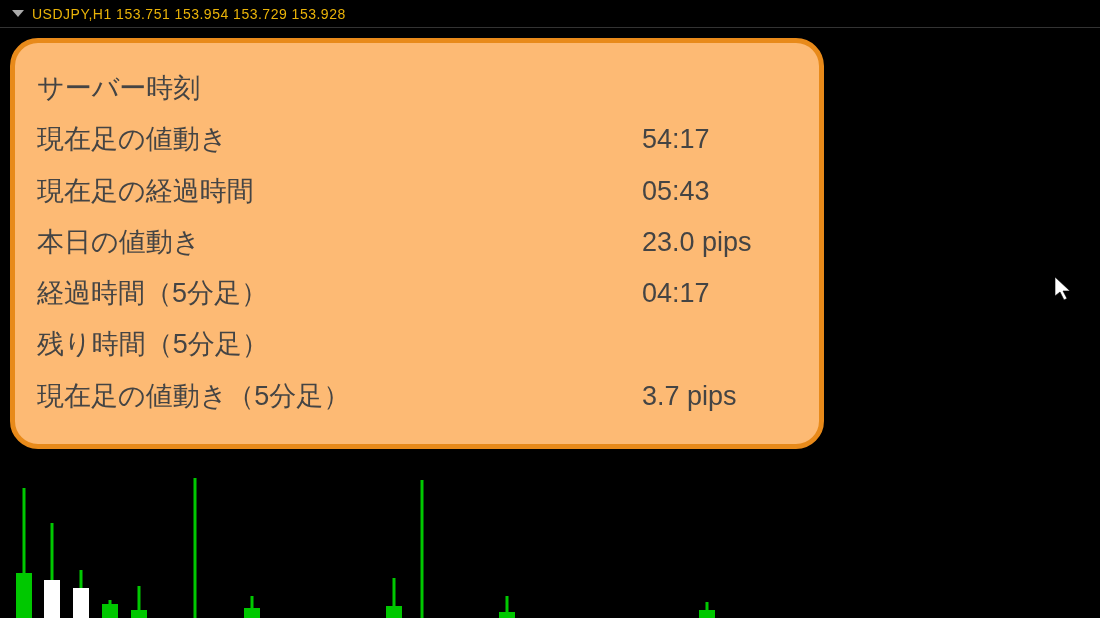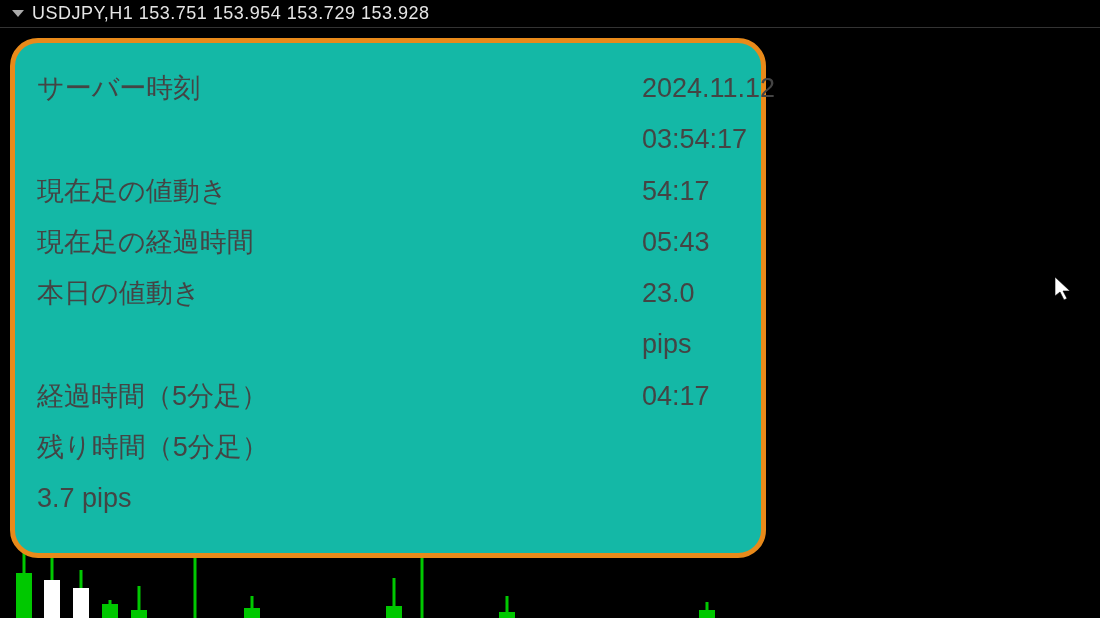--- a/index.html
+++ b/index.html
@@ -19,38 +19,38 @@
       gap: 8px;
       border-bottom: 1px solid #333;
     }
     .dropdown-triangle {
       width: 0; height: 0;
       border-left: 6px solid transparent;
       border-right: 6px solid transparent;
       border-top: 7px solid #aaa;
     }
     .chart-title {
-      color: #e5e5e5;
-      font-size: 18px;
+      color: #eab308;
+      font-size: 14px;
       letter-spacing: 0.5px;
     }
     .chart-area {
       position: absolute;
       left: 0; right: 0; top: 28px; bottom: 0;
       background: #000;
     }
     .info-panel {
       position: absolute;
       top: 38px;
       left: 10px;
-      width: 756px;
-      background: #14b8a6;
+      width: 814px;
+      background: #fdba74;
       border: 5px solid #e88a1a;
       border-radius: 28px;
-      padding: 20px 26px 28px 22px;
+      padding: 20px 26px 22px 22px;
       color: #333;
       z-index: 5;
     }
     .info-row {
       display: flex;
       font-size: 27px;
       line-height: 1.9;
       color: #444;
     }
     .info-label { flex: 0 0 605px; }
@@ -145,21 +145,20 @@
     <div class="candle" style="left:698px;">
       <div class="wick" style="height:16px;"></div>
       <div class="body green" style="height:8px;"></div>
     </div>
   </div>
 </div>
 
 <div class="info-panel">
   <div class="info-row">
     <span class="info-label">サーバー時刻</span>
-    <span class="info-value">2024.11.12 03:54:17</span>
   </div>
   <div class="info-row">
     <span class="info-label">現在足の値動き</span>
     <span class="info-value">54:17</span>
   </div>
   <div class="info-row">
     <span class="info-label">現在足の経過時間</span>
     <span class="info-value">05:43</span>
   </div>
   <div class="info-row">
@@ -167,20 +166,21 @@
     <span class="info-value">23.0 pips</span>
   </div>
   <div class="info-row">
     <span class="info-label">経過時間（5分足）</span>
     <span class="info-value">04:17</span>
   </div>
   <div class="info-row">
     <span class="info-label">残り時間（5分足）</span>
   </div>
   <div class="info-row">
+    <span class="info-label">現在足の値動き（5分足）</span>
     <span class="info-value">3.7 pips</span>
   </div>
 </div>
 
 <div class="cursor-arrow">
   <svg viewBox="0 0 20 26" width="20" height="26">
     <path d="M1 1 L1 20 L6 16 L10 24 L13 22.5 L9 15 L16 15 Z" fill="#fff" stroke="#000" stroke-width="0.6"></path>
   </svg>
 </div>
 

